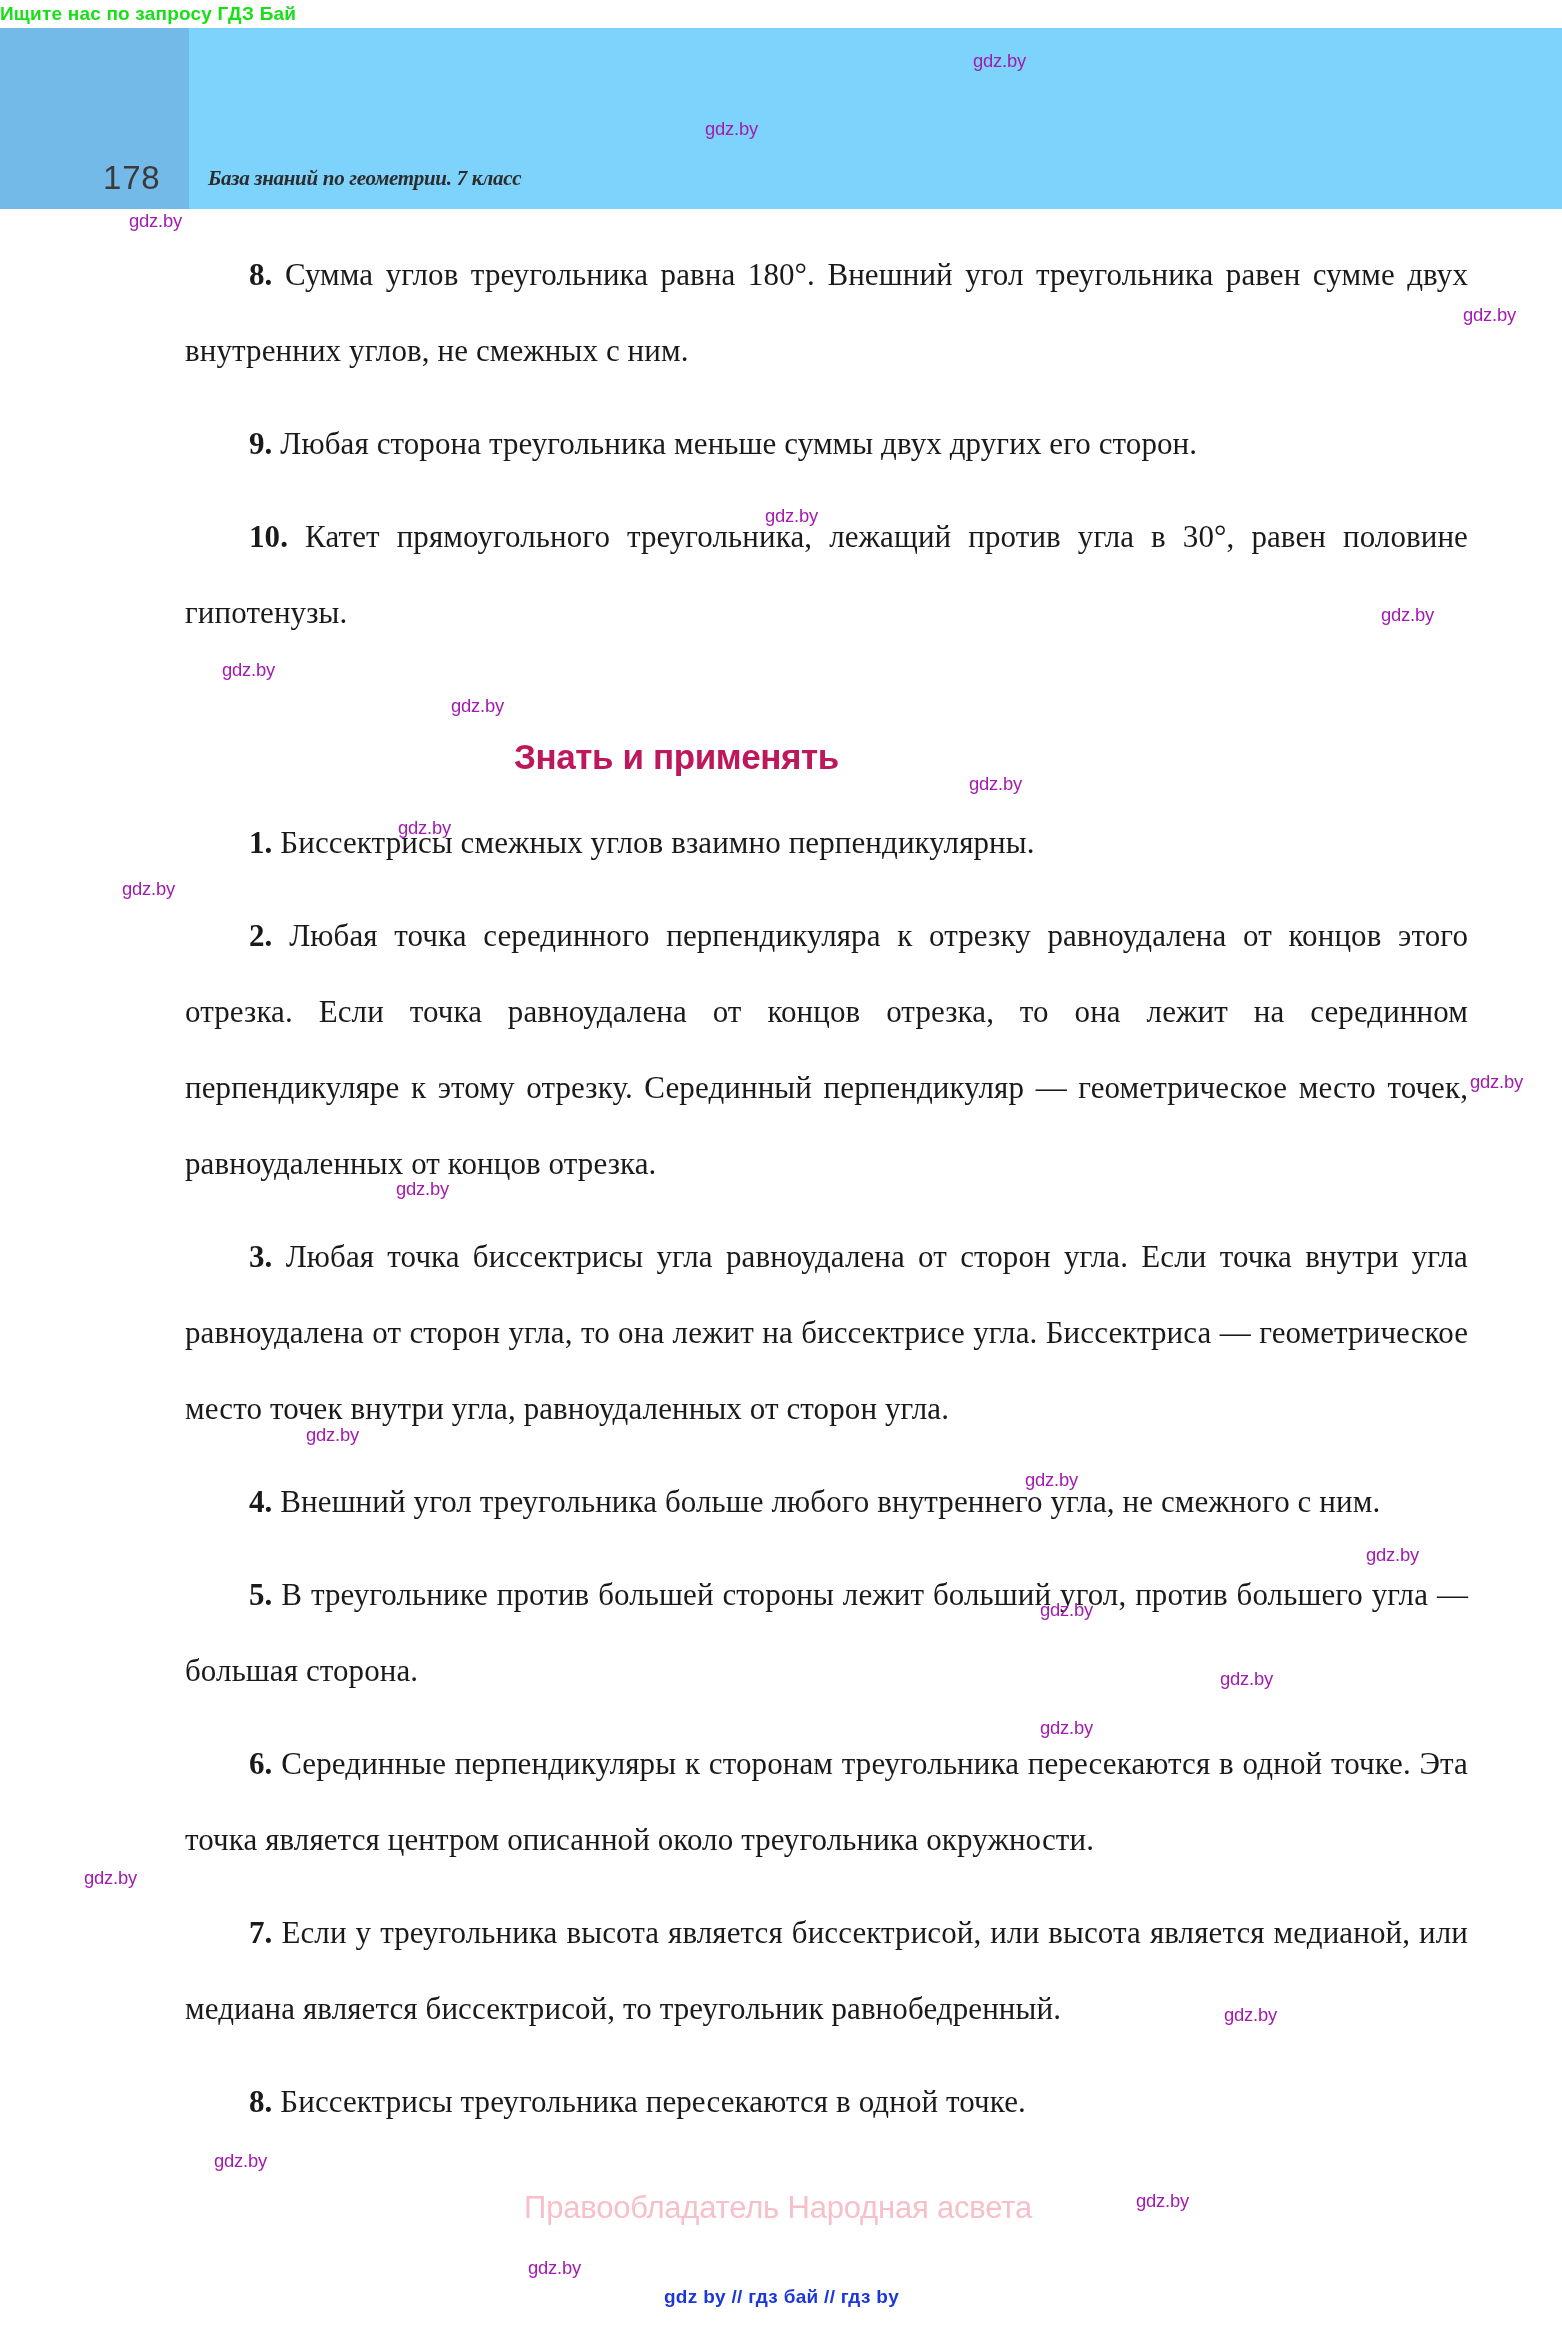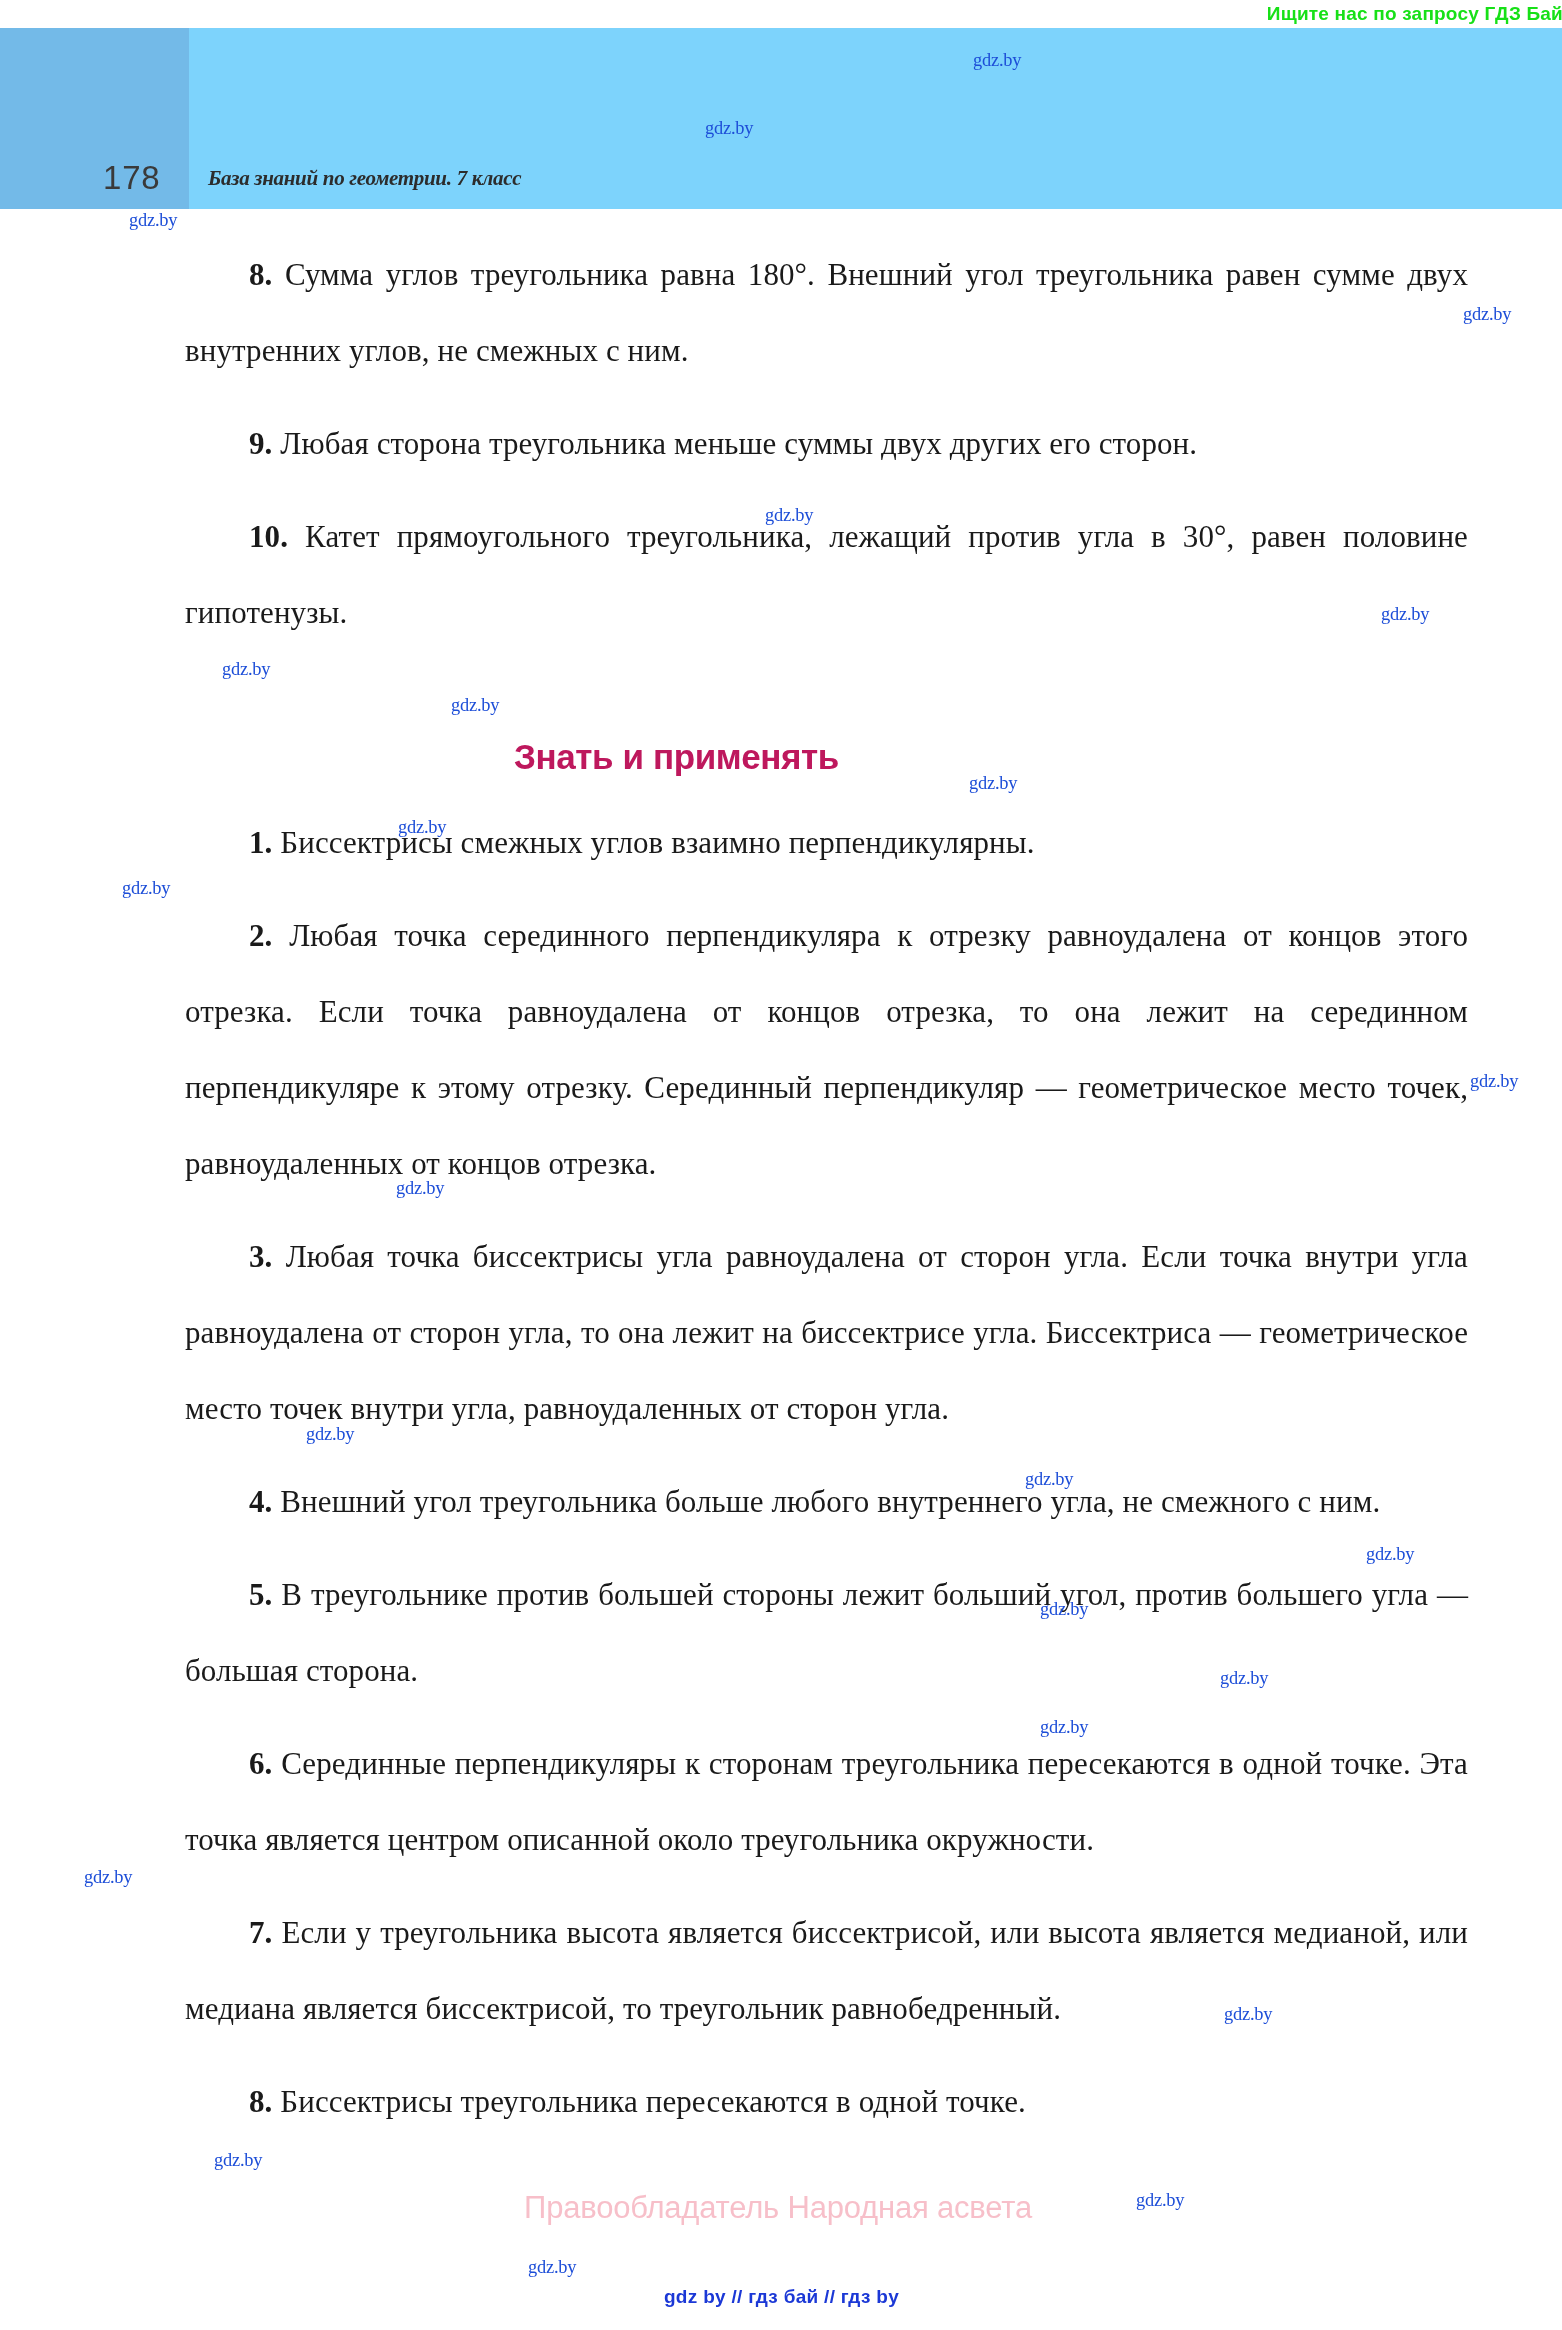--- a/index.html
+++ b/index.html
@@ -17,21 +17,21 @@
     background: #ffffff;
     overflow: hidden;
   }
 
   
   .promo-strip {
     position: absolute;
     top: 0; left: 0;
     width: 1563px;
     height: 27.5px;
-    text-align: right;
+    text-align: left;
   }
   .promo-text {
     font-family: "Liberation Sans", sans-serif;
     font-size: 19px;
     font-weight: bold;
     color: #17e017;
     line-height: 27.5px;
     letter-spacing: 0.2px;
   }
 
@@ -129,23 +129,23 @@
     font-family: "Liberation Sans", sans-serif;
     font-size: 19px;
     color: #1b38d6;
     letter-spacing: 0.3px;
     font-weight: bold;
   }
 
   
   .wm {
     position: absolute;
-    font-family: Liberation Serif, serif;
+    font-family: Liberation Sans, sans-serif;
     font-size: 18.4px;
-    color: #1d4ed8;
+    color: #a21caf;
     white-space: nowrap;
     letter-spacing: -0.2px;
   }
 </style>
 </head>
 <body>
 
 <div class="page">
 
   <div class="promo-strip">

